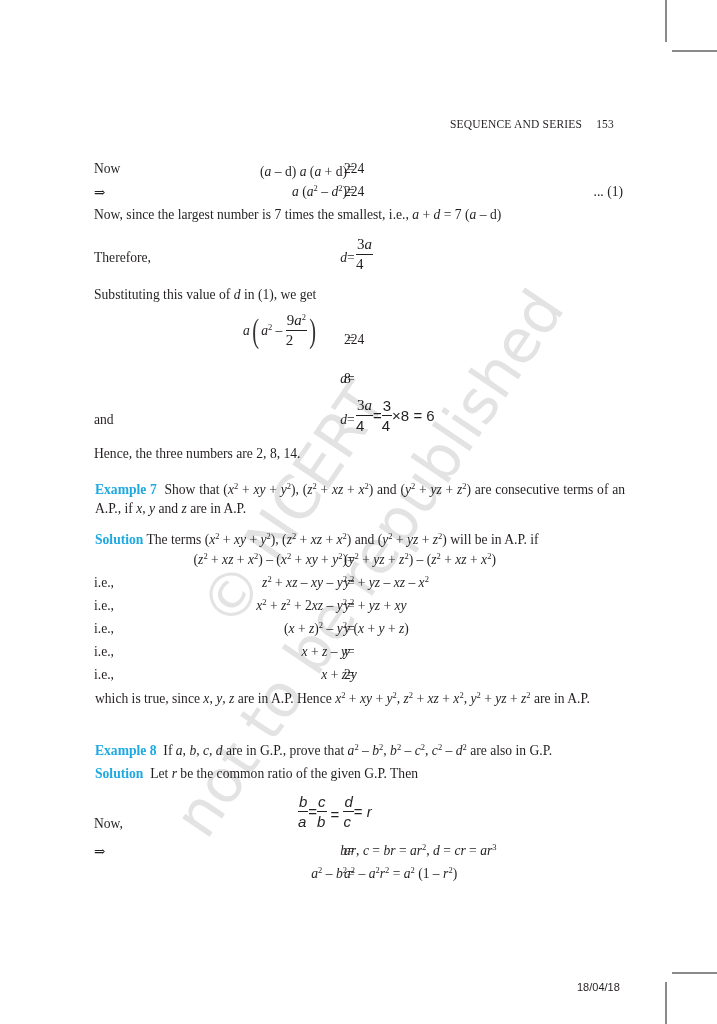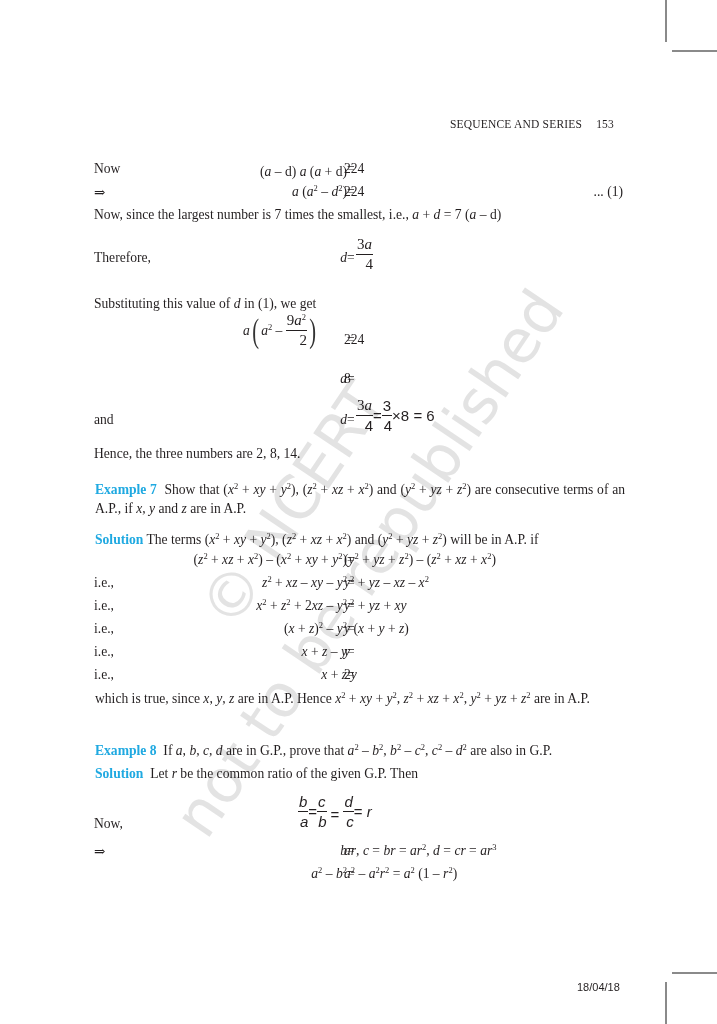--- a/index.html
+++ b/index.html
@@ -10,21 +10,21 @@
   sup { font-size:8.5px; vertical-align:5px; line-height:0; }
   .crop { position:absolute; background:#8a8a8a; }
   .header { top:118px; right:103px; font-size:11.5px; letter-spacing:0.2px; }
   .header .pg { margin-left:14px; }
   .footer { top:981px; left:577px; font-family:"Liberation Sans", sans-serif; font-size:11px; }
   .blue { color:#1fa9e1; font-weight:bold; }
   .lhs { position:absolute; right:370px; white-space:nowrap; text-align:right; }
   .eq  { position:absolute; left:347px; white-space:nowrap; }
   .rhs { position:absolute; left:344px; white-space:nowrap; }
   .lbl { position:absolute; left:94px; white-space:nowrap; }
-  .frac { display:inline-flex; flex-direction:column; align-items:flex-end; vertical-align:middle; line-height:1.15; }
+  .frac { display:inline-flex; flex-direction:column; align-items:flex-start; vertical-align:middle; line-height:1.15; }
   .frac .num { border-bottom:1px solid #231f20; padding:0 1px 1px; }
   .frac .den { padding-top:1px; }
   .big { font-size:15px; }
   .paren { font-size:34px; font-weight:100; vertical-align:middle; line-height:1; color:#333; transform:scaleX(0.6); display:inline-block; }
   .watermark { position:absolute; font-family:"DejaVu Sans", sans-serif; color:#e3e3e3;
                transform-origin:left top; white-space:nowrap; z-index:0; pointer-events:none; }
   .content { position:relative; z-index:1; }
   p.para { position:absolute; left:94px; width:530px; margin:1px; line-height:19px; text-align:justify; }
 </style>
 </head>
@@ -60,21 +60,21 @@
 <div class="lbl" style="top:250px">Therefore,</div>
 <div class="lhs" style="top:250px"><i>d</i></div>
 <div class="eq" style="top:250px">=</div>
 <div class="rhs" style="top:236px;left:356px">
   <span class="frac big">
         <span class="num">3<i>a</i></span>
         <span class="den">4</span>
       </span>
 </div>
 
-<div class="lbl" style="top:296px">Substituting this value of <i>d</i> in (1), we get</div>
+<div class="lbl" style="top:287px">Substituting this value of <i>d</i> in (1), we get</div>
 
 <div class="abs" style="top:312px;left:243px">
   <i style="vertical-align:middle">a</i><span class="paren">(</span><span style="vertical-align:middle"><i>a</i><sup>2</sup> – </span><span class="frac big">
         <span class="num">9<i>a</i><sup>2</sup></span>
         <span class="den">2</span>
       </span><span class="paren">)</span>
 </div>
 <div class="eq" style="top:332px">=</div>
 <div class="rhs" style="top:332px">224</div>
 

